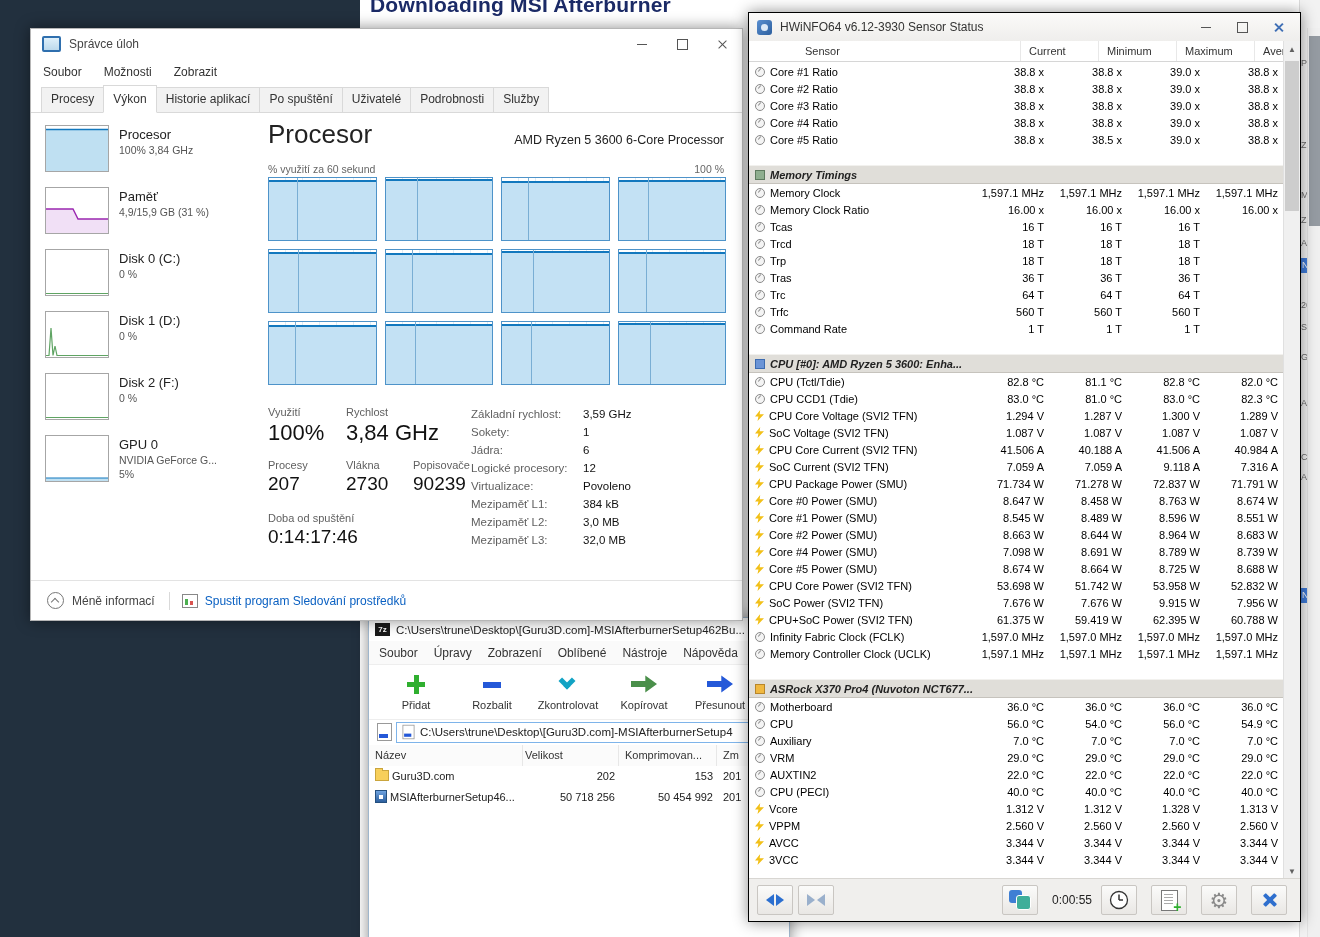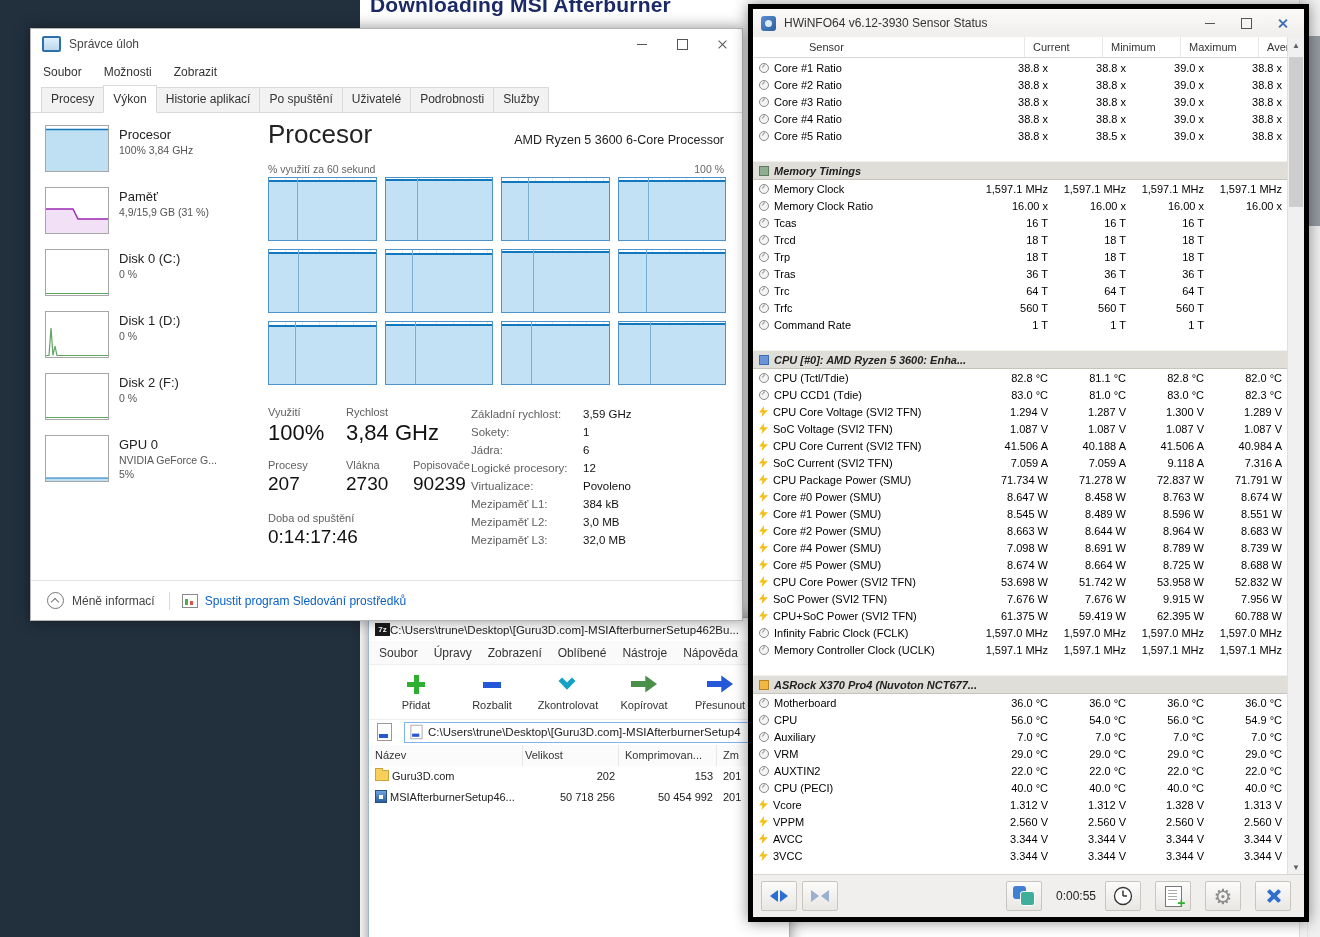--- a/index.html
+++ b/index.html
@@ -61,21 +61,21 @@
   .ic-circle-chevron{width:15px;height:15px;border:1px solid #777;border-radius:50%;position:relative;display:inline-block;}
   .ic-circle-chevron::before{content:"";position:absolute;left:4px;top:6px;width:5px;height:5px;border-left:1px solid #777;border-top:1px solid #777;transform:rotate(45deg);}
   .tm-less{font-size:12px;color:#444;margin-left:8px;}
   .tm-divider{width:1px;height:18px;background:#d9d9d9;margin:0 12px 0 14px;}
   .ic-resmon{width:14px;height:12px;border:1px solid #888;display:inline-block;position:relative;background:#fff;}
   .ic-resmon::before{content:"";position:absolute;left:2px;bottom:2px;width:3px;height:6px;background:#4caf50;}
   .ic-resmon::after{content:"";position:absolute;left:7px;bottom:2px;width:3px;height:4px;background:#d9534f;}
   .tm-link{font-size:12px;color:#0a60c2;margin-left:7px;text-decoration:none;}
 
   
-  #hwinfo{left:748px;top:4px;width:551px;height:908px;border:5px solid #000000;z-index:40;}
+  #hwinfo{left:748px;top:12px;width:551px;height:908px;border:1px solid #000000;z-index:40;}
   .hw-titlebar{position:absolute;left:0;top:0;right:0;height:28px;background:linear-gradient(#fbfaf9,#efeeec);display:flex;align-items:center;border-bottom:1px solid #ddd;}
   .hw-appicon{width:15px;height:15px;margin-left:8px;border-radius:3px;background:linear-gradient(135deg,#5a8fd0,#2c5f9e);position:relative;}
   .hw-appicon::before{content:"";position:absolute;left:4px;top:4px;width:7px;height:7px;border-radius:50%;background:#dce9f7;}
   .hw-title{margin-left:8px;font-size:12px;color:#333;}
   .hw-caps{position:absolute;right:4px;top:0;height:28px;display:flex;}
   .hw-cap{display:inline-flex;align-items:center;justify-content:center;width:36px;height:100%;}
   .hw-table{position:absolute;left:0;top:28px;right:0;bottom:42px;background:#fff;overflow:hidden;}
   .hw-header{position:absolute;left:0;top:0;right:16px;height:20px;display:grid;grid-template-columns:1fr 78px 78px 78px 78px;border-bottom:1px solid #d6d6d6;background:#fff;}
   .hw-hcell{font-size:11px;color:#333;line-height:20px;padding-left:8px;margin-left:48px;}
   .hw-hcell.num{text-align:right;padding-right:6px;border-left:1px solid #e8e8e8;}
@@ -118,37 +118,37 @@
   .ic-gear::before{content:"⚙";font-size:21px;color:#8a8a8a;line-height:1;}
   .ic-x{position:relative;width:16px;height:16px;display:inline-block;}
   .ic-x::before,.ic-x::after{content:"";position:absolute;left:7px;top:0;width:4px;height:16px;border-radius:1px;background:#2f6fce;}
   .ic-x::before{transform:rotate(45deg);} .ic-x::after{transform:rotate(-45deg);}
 
   
   #sevenzip{left:368px;top:617px;width:420px;height:330px;border:1px solid #9fb6cc;z-index:20;}
   .sz-titlebar{position:absolute;left:0;top:0;right:0;height:23px;display:flex;align-items:center;background:#fff;}
   .ic-7z{width:15px;height:13px;margin-left:6px;background:#1a1a1a;display:inline-flex;align-items:center;justify-content:center;}
   .ic-7z::before{content:"7z";color:#fff;font-size:8px;font-weight:bold;line-height:1;}
-  .sz-title{font-size:11.5px;color:#222;white-space:nowrap;overflow:hidden;}
+  .sz-title{margin-left:6px;font-size:11.5px;color:#222;white-space:nowrap;overflow:hidden;}
   .sz-menubar{position:absolute;left:0;top:23px;right:0;height:23px;display:flex;align-items:center;gap:16px;padding-left:10px;background:#fafafa;border-bottom:1px solid #eee;}
   .sz-menu-item{font-size:12px;color:#333;}
   .sz-toolbar{position:absolute;left:0;top:46px;right:0;height:55px;display:flex;align-items:center;padding-left:12px;gap:6px;border-bottom:1px solid #eee;}
   .sz-tool{width:70px;display:flex;flex-direction:column;align-items:center;gap:3px;}
   .sz-tool .cap{font-size:11px;color:#333;white-space:nowrap;}
   .szi{width:26px;height:24px;display:flex;align-items:center;justify-content:center;position:relative;}
   .szi-add::before{content:"";position:absolute;left:4px;top:10px;width:18px;height:5px;background:#2faf2f;}
   .szi-add::after{content:"";position:absolute;left:10.5px;top:3px;width:5px;height:19px;background:#2faf2f;}
   .szi-extract::before{content:"";position:absolute;left:4px;top:10px;width:18px;height:6px;background:#2458d8;}
   .szi-test::before{content:"";position:absolute;left:6px;top:3px;width:12px;height:12px;border-right:5px solid #12a3c4;border-bottom:5px solid #12a3c4;transform:rotate(45deg);box-sizing:border-box;}
   .szi-copy::before{content:"";position:absolute;inset:2px 0;background:#4a8f4a;clip-path:polygon(0 35%,55% 35%,55% 8%,100% 50%,55% 92%,55% 65%,0 65%);}
   .szi-move::before{content:"";position:absolute;inset:2px 0;background:#2458d8;clip-path:polygon(0 35%,55% 35%,55% 8%,100% 50%,55% 92%,55% 65%,0 65%);}
   .sz-addrbar{position:absolute;left:0;top:101px;right:0;height:26px;display:flex;align-items:center;padding-left:8px;}
   .ic-doc7z{width:13px;height:16px;background:#fff;border:1px solid #999;position:relative;flex:0 0 auto;}
   .ic-doc7z::before{content:"";position:absolute;left:1px;bottom:2px;width:9px;height:4px;background:#2458d8;}
-  .sz-addr{flex:1;margin:0 6px 0 12px;height:19px;border:1px solid #7eb4ea;background:#fff;display:flex;align-items:center;padding-left:4px;gap:4px;overflow:hidden;}
+  .sz-addr{flex:1;margin:0 6px 0 4px;height:19px;border:1px solid #7eb4ea;background:#fff;display:flex;align-items:center;padding-left:4px;gap:4px;overflow:hidden;}
   .ic-doc7z.small{transform:scale(.8);}
   .sz-addr-text{font-size:11.5px;color:#222;white-space:nowrap;}
   .sz-cols{position:absolute;left:0;top:127px;right:0;height:21px;background:#fbfbfb;border-bottom:1px solid #e5e5e5;}
   .sz-col{position:absolute;top:0;height:21px;font-size:11px;color:#333;line-height:21px;border-right:1px solid #e7e7e7;padding-left:6px;box-sizing:border-box;}
   .sz-files{position:absolute;left:0;top:148px;right:0;bottom:0;background:#fff;}
   .sz-file{position:relative;height:21px;}
   .sz-cell{position:absolute;top:0;height:21px;font-size:11px;color:#222;line-height:21px;white-space:nowrap;overflow:hidden;box-sizing:border-box;}
   .sz-cell.num{text-align:right;}
   .ic-folder{width:14px;height:11px;background:#f7cf5a;border:1px solid #caa53d;position:relative;display:inline-block;vertical-align:-1px;box-sizing:border-box;}
   .ic-folder::before{content:"";position:absolute;left:-1px;top:-3px;width:6px;height:2px;background:#f7cf5a;border:1px solid #caa53d;border-bottom:none;}

